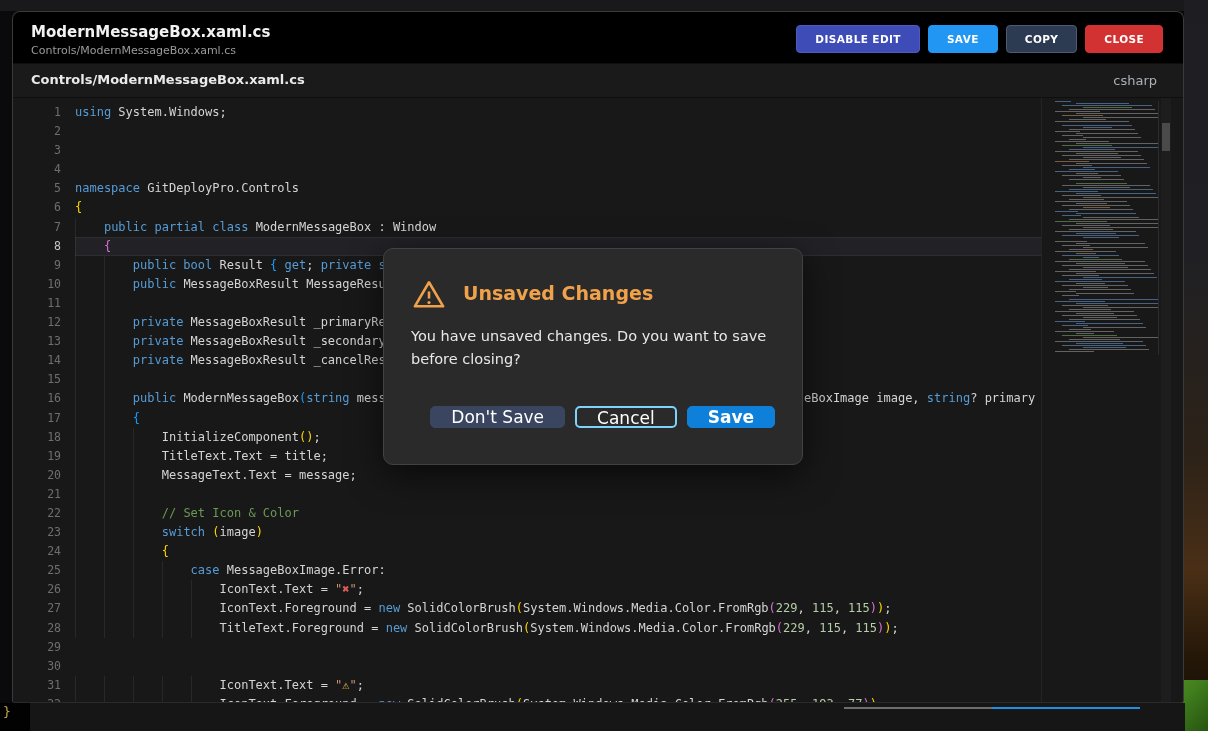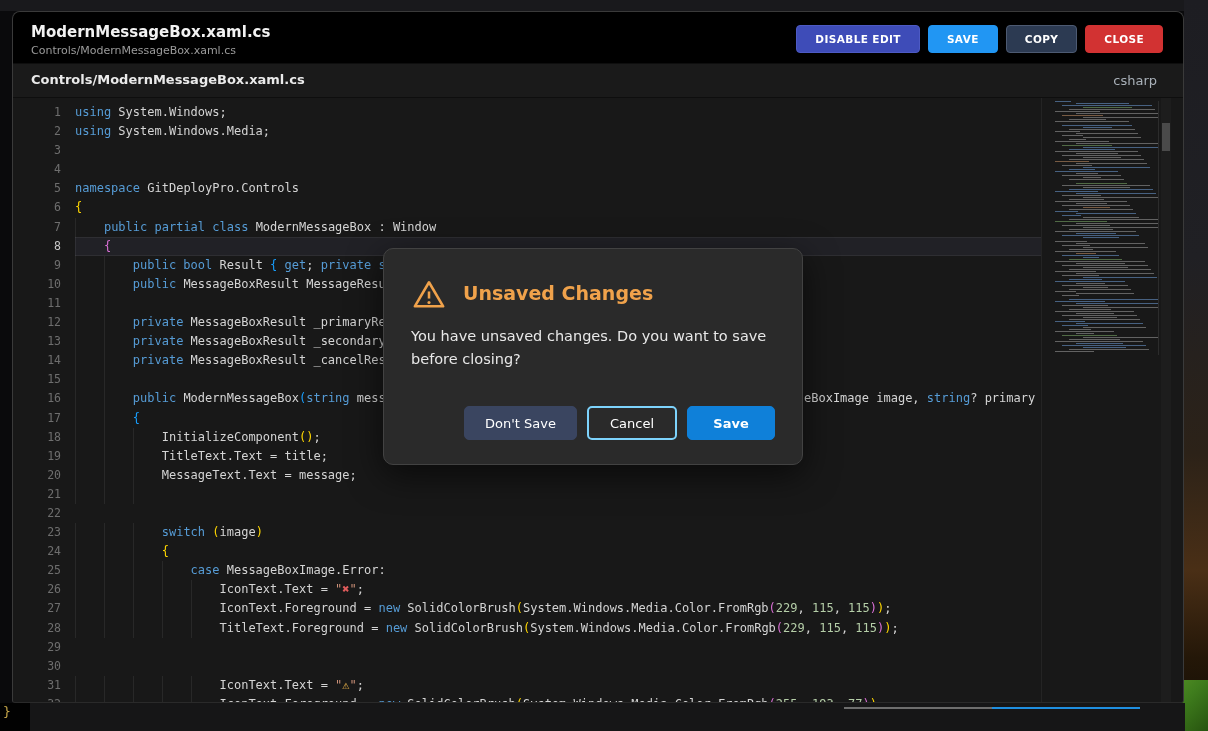--- a/index.html
+++ b/index.html
@@ -60,21 +60,21 @@
   .code-right-sep{position:absolute;left:1028px;top:0;bottom:0;width:1px;background:#242424;}
 
   
   .dialog{position:absolute;left:383px;top:248px;width:420px;height:217px;background:#2a2a2a;
     border:1px solid #424242;border-radius:10px;box-sizing:border-box;
     box-shadow:0 10px 34px rgba(0,0,0,.6);}
   .dlg-icon{position:absolute;left:27px;top:29px;width:36px;height:34px;}
   .dlg-title{position:absolute;left:79px;top:33px;font-size:19px;font-weight:bold;color:#f0a24b;}
   .dlg-msg{position:absolute;left:27px;top:76px;width:368px;font-size:14.5px;line-height:1.6;color:#e8e8e8;}
   .dlg-buttons{position:absolute;right:27px;top:157px;display:flex;gap:10px;}
-  .dbtn{height:34px;border-radius:5px;font-family:"DejaVu Sans",sans-serif;font-size:13px;
+  .dbtn{height:22px;border-radius:5px;font-family:"DejaVu Sans",sans-serif;font-size:17px;
     color:#fff;cursor:pointer;padding:0 20px;}
   .dbtn.slate{background:#3a4560;border:1px solid #3a4560;min-width:108px;}
   .dbtn.outline{background:transparent;border:2px solid #7dd3fc;min-width:90px;}
   .dbtn.primary{background:#0f80d9;border:1px solid #0f80d9;min-width:88px;font-weight:bold;}
 </style>
 </head>
 <body>
 
 <div class="stage">
 
@@ -108,21 +108,20 @@
     </div>
 
     <div class="editor">
       <div class="lines">
           <div class="line">
             <span class="num">1</span>
             <span class="code"><span class="tk-k">using</span><span class="tk-t"> System.Windows;</span></span>
           </div>
           <div class="line">
             <span class="num">2</span>
-            <span class="code"><span class="tk-k">using</span><span class="tk-t"> System.Windows.Media;</span></span>
           </div>
           <div class="line">
             <span class="num">3</span>
           </div>
           <div class="line">
             <span class="num">4</span>
             <span class="code"></span>
           </div>
           <div class="line">
             <span class="num">5</span>
@@ -187,20 +186,21 @@
           <div class="line">
             <span class="num">20</span>
             <span class="code"><i class="guide" style="left: 0ch;"></i><i class="guide" style="left: 4ch;"></i><i class="guide" style="left: 8ch;"></i><span class="tk-t">            MessageText.Text = message;</span></span>
           </div>
           <div class="line">
             <span class="num">21</span>
             <span class="code"><i class="guide" style="left: 0ch;"></i><i class="guide" style="left: 4ch;"></i><i class="guide" style="left: 8ch;"></i></span>
           </div>
           <div class="line">
             <span class="num">22</span>
+            <span class="code"><i class="guide" style="left: 0ch;"></i><i class="guide" style="left: 4ch;"></i><i class="guide" style="left: 8ch;"></i><span class="tk-t">            </span><span class="tk-c">// Set Icon &amp; Color</span></span>
           </div>
           <div class="line">
             <span class="num">23</span>
             <span class="code"><i class="guide" style="left: 0ch;"></i><i class="guide" style="left: 4ch;"></i><i class="guide" style="left: 8ch;"></i><span class="tk-t">            </span><span class="tk-k">switch</span><span class="tk-t"> </span><span class="tk-b1">(</span><span class="tk-t">image</span><span class="tk-b1">)</span></span>
           </div>
           <div class="line">
             <span class="num">24</span>
             <span class="code"><i class="guide" style="left: 0ch;"></i><i class="guide" style="left: 4ch;"></i><i class="guide" style="left: 8ch;"></i><span class="tk-t">            </span><span class="tk-b1">{</span></span>
           </div>
           <div class="line">

